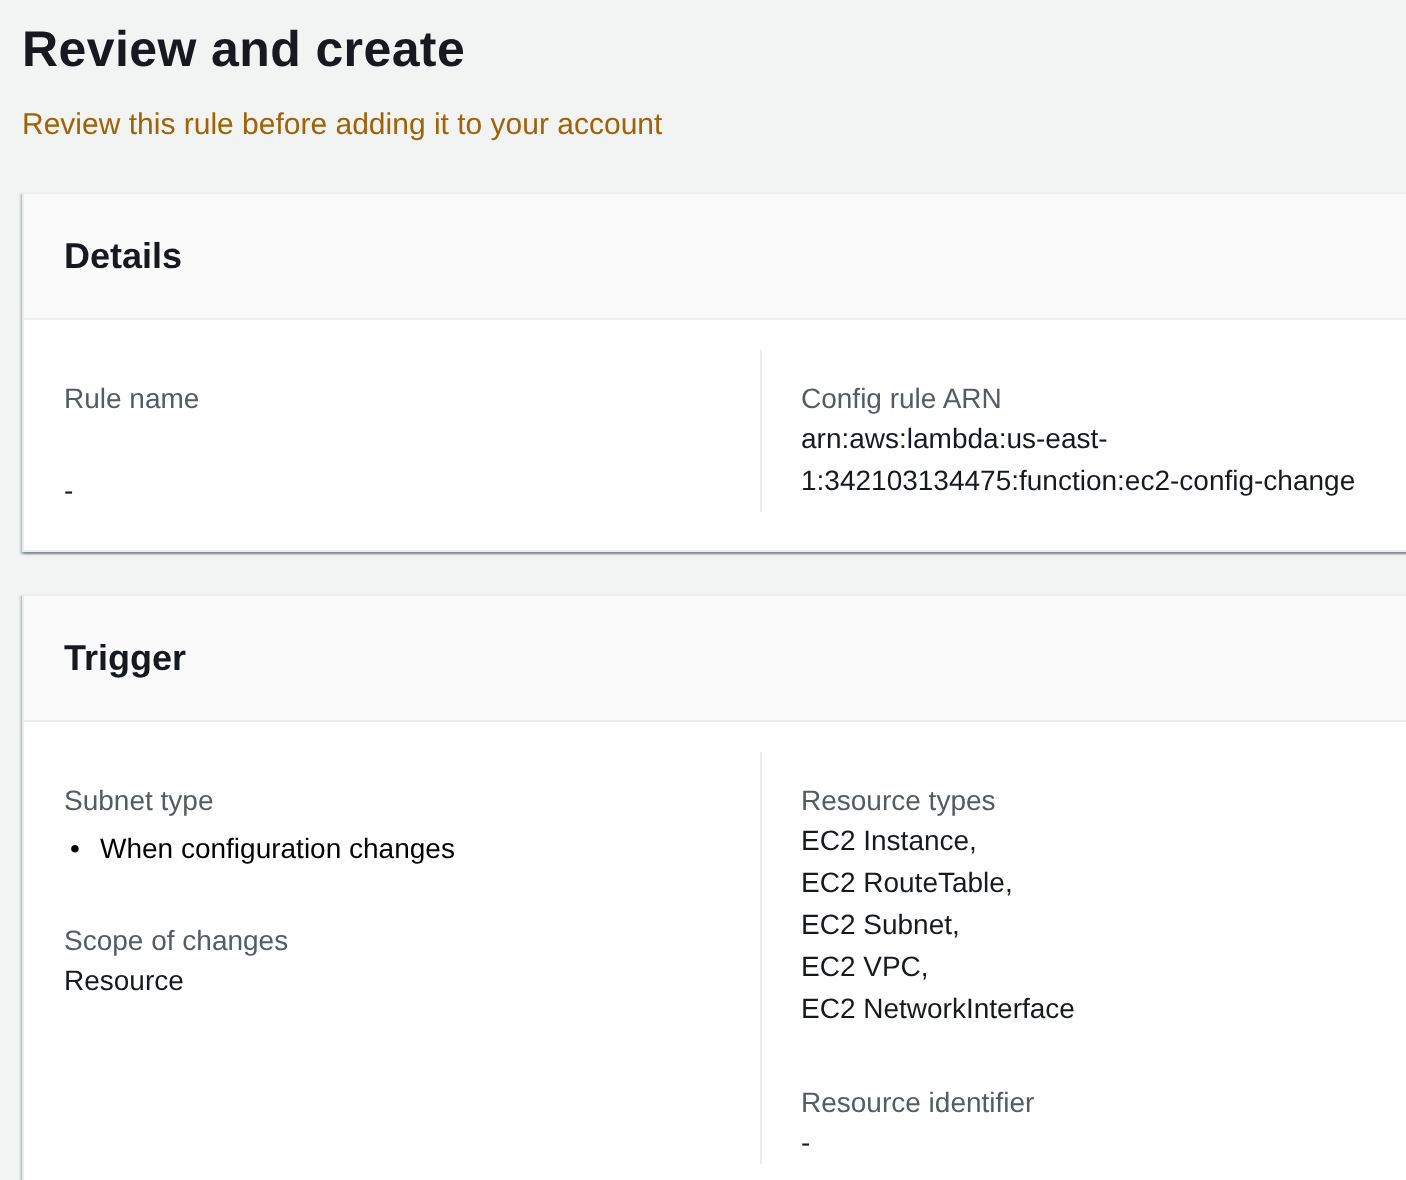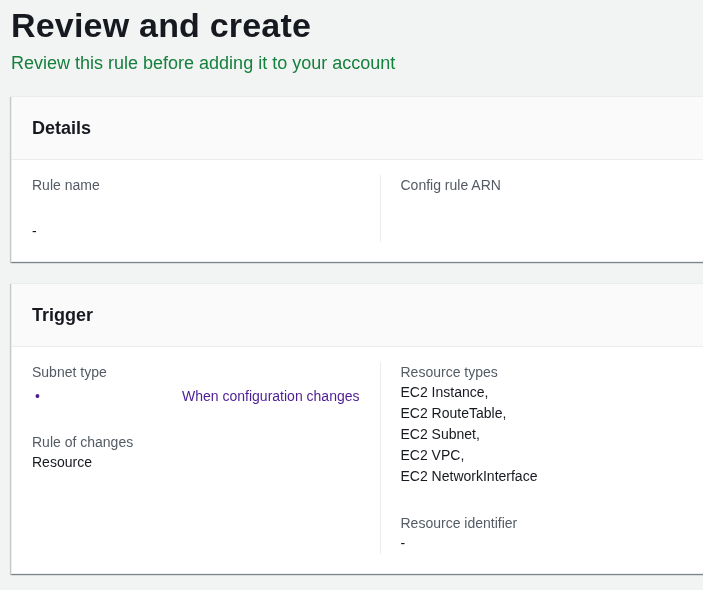--- a/index.html
+++ b/index.html
@@ -9,31 +9,31 @@
     overflow: hidden;
     background: #f2f3f3;
     font-family: "Liberation Sans", "DejaVu Sans", sans-serif;
     color: #16191f;
     -webkit-font-smoothing: antialiased;
   }
   .page { padding: 9px 0 0 11px; }
 
   .page-title {
     margin: 0;
-    font-size: 34px;
+    font-size: 25px;
     line-height: 33px;
     font-weight: 700;
     letter-spacing: 0.2px;
     color: #16191f;
   }
   .page-subtitle {
     margin: 11px 16px 0 0;
-    font-size: 18px;
+    font-size: 15px;
     line-height: 20px;
-    color: #15803d;
+    color: #a16207;
   }
 
   .card {
     width: 737px; 
     background: #ffffff;
     border: 1px solid #eaeded;
     box-sizing: border-box;
     box-shadow: 0 1px 1px 0 rgba(0,28,36,.30),
                 1px 1px 1px 0 rgba(0,28,36,.15),
                -1px 1px 1px 0 rgba(0,28,36,.15);
@@ -61,40 +61,40 @@
   .col { box-sizing: border-box; width: 50%; }
   .col-left  { padding-right: 20px; }
   .col-right { border-left: 1px solid #eaeded; padding-left: 20px; }
 
   .field { margin: 0; }
   .field + .field { margin-top: 26px; }
   .field-label {
     font-size: 14px;
     line-height: 20px;
     color: #545b64;
+    margin-top: 14px;
   }
   .field-value {
     font-size: 14px;
     line-height: 21px;
     color: #16191f;
   }
   .arn-value { max-width: 300px; overflow-wrap: break-word; word-wrap: break-word; }
 
   ul.bullet-list {
     list-style: none;
     margin: 4px 0 0 0;
     padding: 0;
   }
   ul.bullet-list li {
     position: relative;
     padding-left: 18px;
     font-size: 14px;
     line-height: 20px;
-    color: #4c1d95;
-    text-align: right;
+    color: #000000;
   }
   ul.bullet-list li::before {
     content: "\2022";
     position: absolute;
     left: 3px;
     top: 0;
   }
   .lines div { font-size: 14px; line-height: 21px; color: #16191f; }
 </style>
 </head>
@@ -114,39 +114,40 @@
         <div class="field">
           <div class="field-label">Rule name</div>
         </div>
         <div class="field">
           <div class="field-value">-</div>
         </div>
       </div>
       <div class="col col-right">
         <div class="field">
           <div class="field-label">Config rule ARN</div>
+          <div class="field-value arn-value">arn:aws:lambda:us-east-1:342103134475:function:ec2-config-change</div>
         </div>
       </div>
     </div>
   </section>
 
   <section class="card card-trigger">
     <div class="card-header">
       <h2 class="card-title">Trigger</h2>
     </div>
     <div class="card-body">
       <div class="col col-left">
         <div class="field">
           <div class="field-label">Subnet type</div>
           <ul class="bullet-list">
               <li>When configuration changes</li>
             </ul>
         </div>
         <div class="field">
-          <div class="field-label">Rule of changes</div>
+          <div class="field-label">Scope of changes</div>
           <div class="field-value">Resource</div>
         </div>
       </div>
       <div class="col col-right">
         <div class="field">
           <div class="field-label">Resource types</div>
           <div class="field-value lines">
               <div>EC2 Instance,</div>
               <div>EC2 RouteTable,</div>
               <div>EC2 Subnet,</div>

